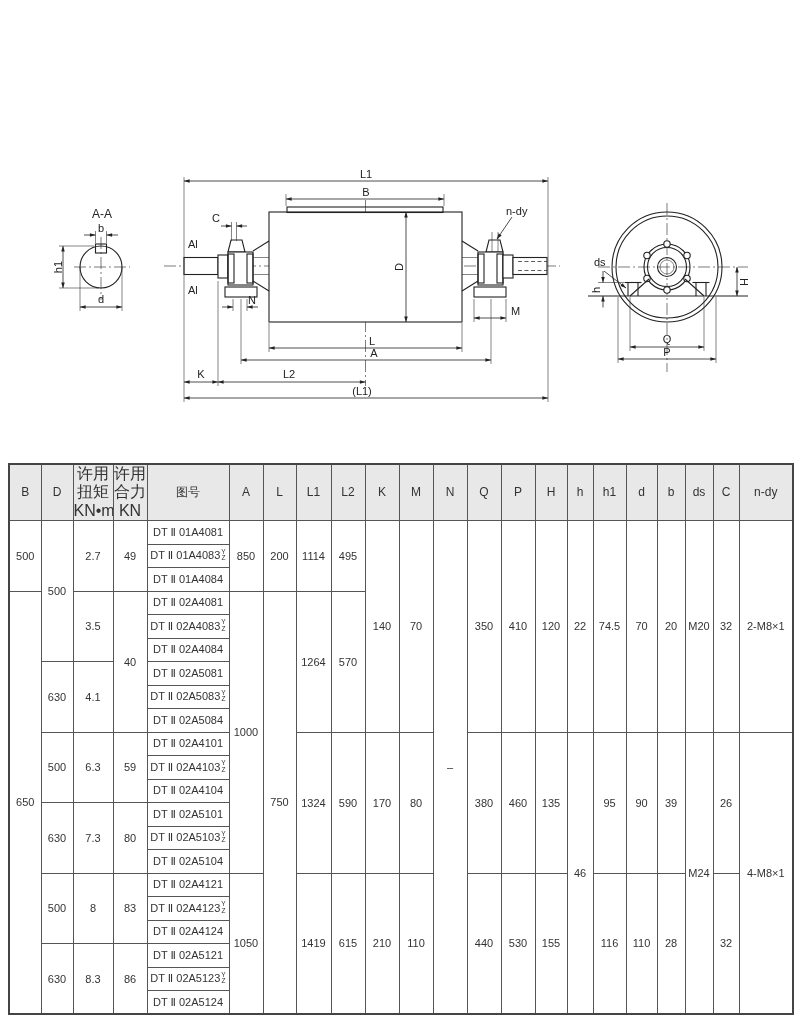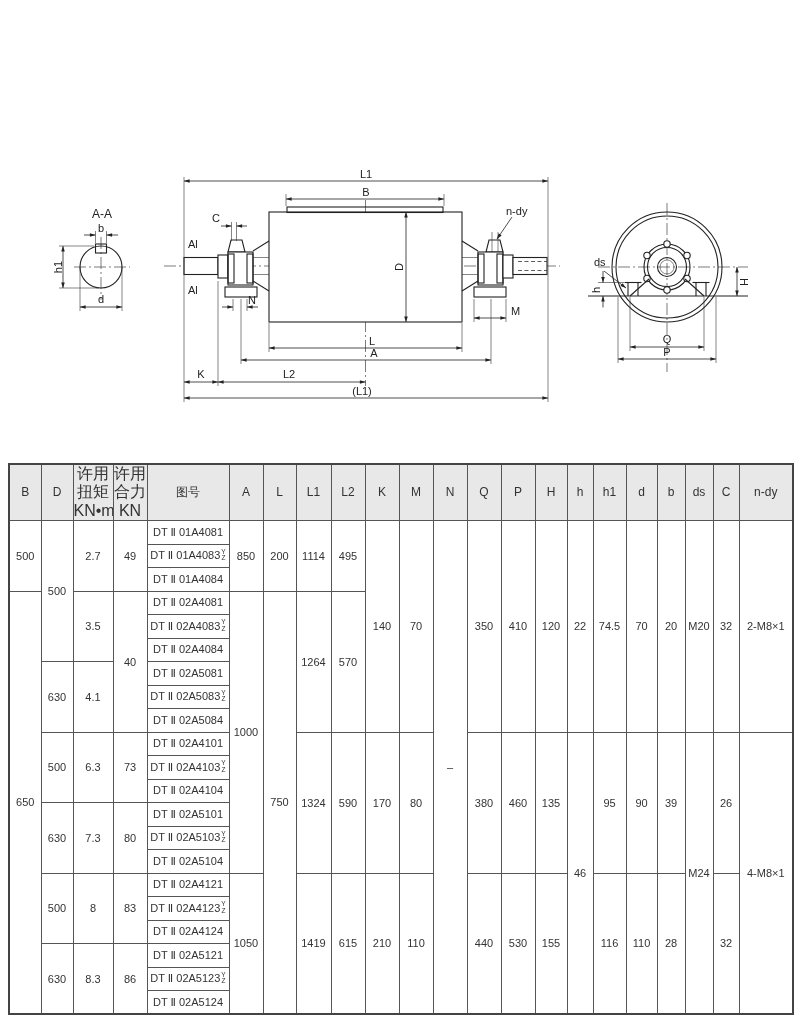--- a/index.html
+++ b/index.html
@@ -348,21 +348,21 @@
                 <span>Y</span>
                 <span>Z</span>
               </span></td>
           </tr>
           <tr class="body">
             <td rowspan="1" class="fig"><span>DT Ⅱ 02A5084</span></td>
           </tr>
           <tr class="body">
             <td rowspan="3"><span>500</span></td>
             <td rowspan="3"><span>6.3</span></td>
-            <td rowspan="3"><span>73</span></td>
+            <td rowspan="3"><span>59</span></td>
             <td rowspan="1" class="fig"><span>DT Ⅱ 02A4101</span></td>
             <td rowspan="6"><span>1324</span></td>
             <td rowspan="6"><span>590</span></td>
             <td rowspan="6"><span>170</span></td>
             <td rowspan="6"><span>80</span></td>
             <td rowspan="6"><span>380</span></td>
             <td rowspan="6"><span>460</span></td>
             <td rowspan="6"><span>135</span></td>
             <td rowspan="12"><span>46</span></td>
             <td rowspan="6"><span>95</span></td>

